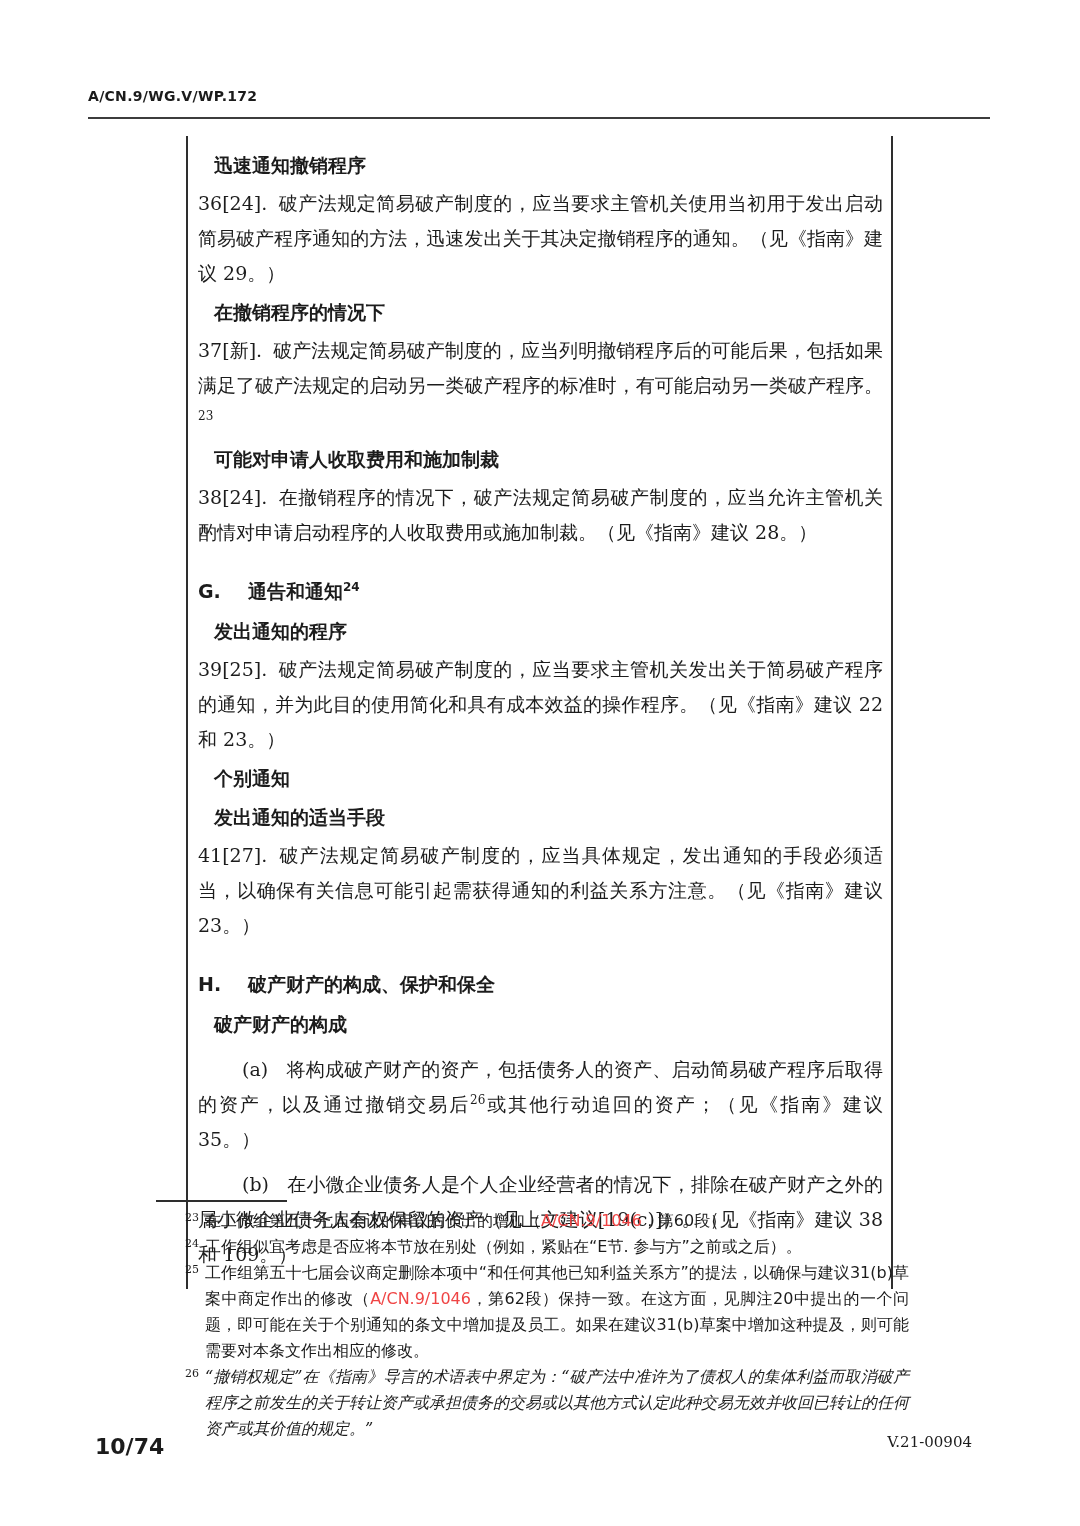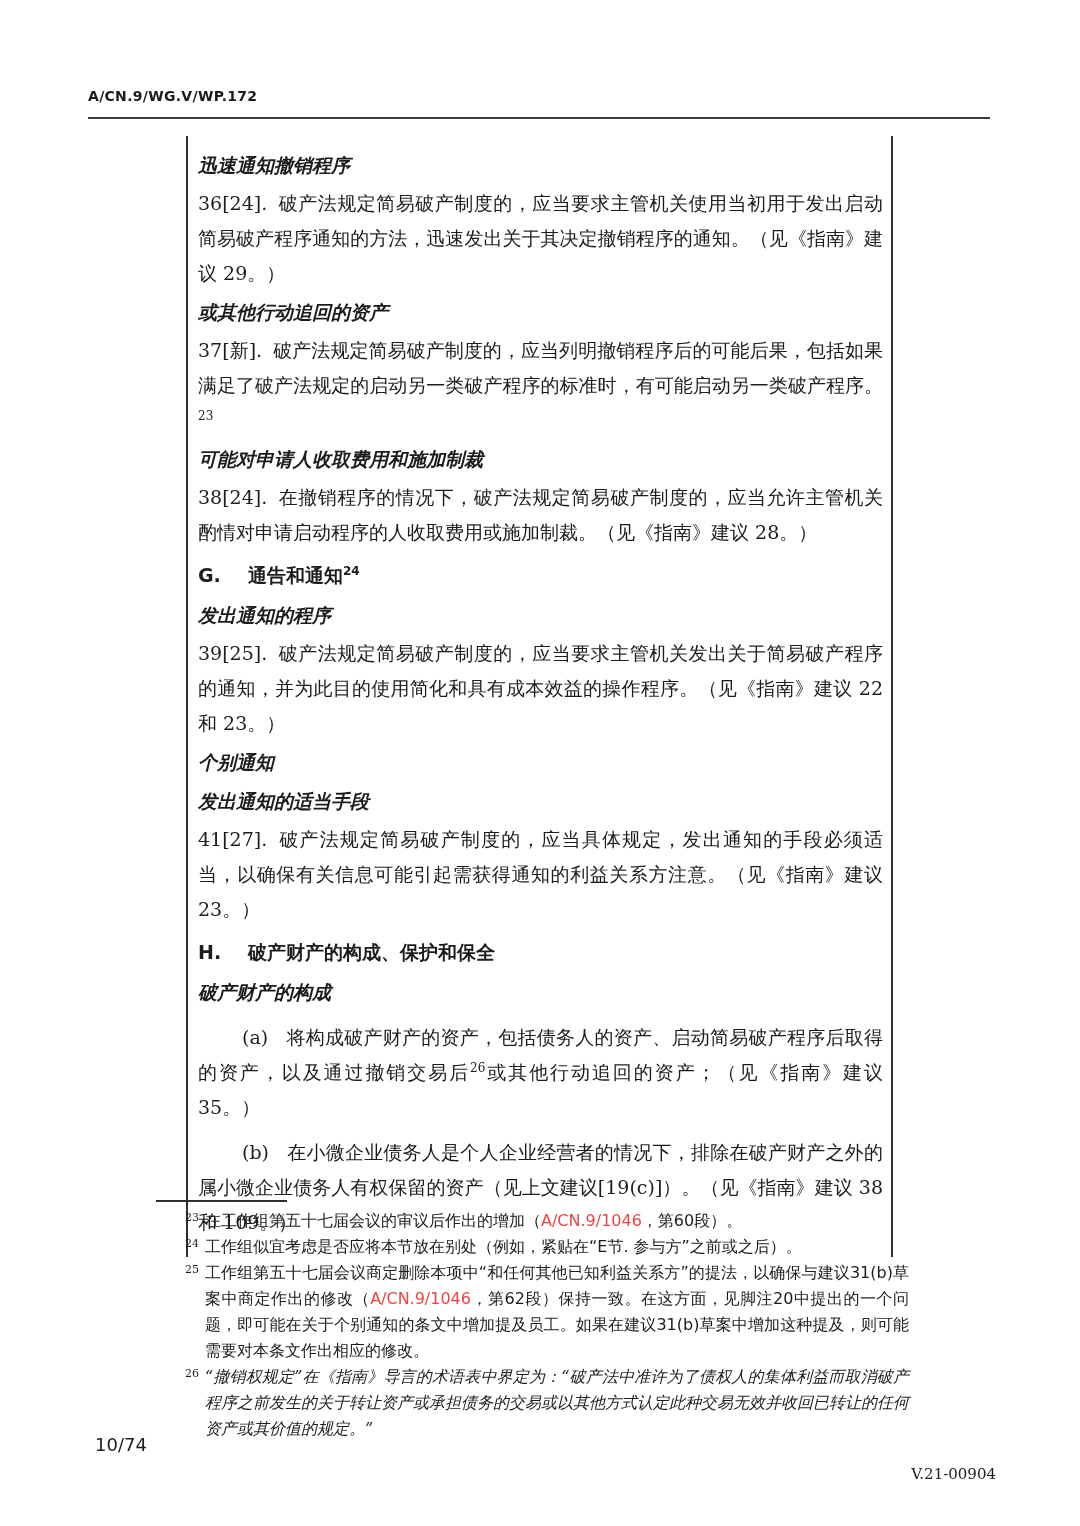--- a/index.html
+++ b/index.html
@@ -21,30 +21,30 @@
   }
 
   
   .content {
     position:absolute; left:186px; top:136px; width:707px;
     border-left:2px solid #2e2e2e; border-right:2px solid #2e2e2e;
     padding:8px 8px 14px 10px;
     font-size:19px; line-height:35px; text-align:justify;
   }
   .run-head {
-    font-style:italic; font-weight:600; text-align:left;
-    margin:4px 0 3px 0;
+    font-weight:600; text-align:left;
+    margin:4px 0 3px 16px;
   }
   .run-head.strong { font-weight:bold; }
   .para { margin:0 0 3px 0; }
   .para-num { margin-right:11px; white-space:nowrap; }
   .fn-ref { font-size:12px; line-height:0; vertical-align:super; }
   .sec-head {
     font-family:"DejaVu Sans","Liberation Sans",sans-serif;
-    font-weight:bold; font-size:19px; text-align:left; margin:8px 0 5px 0;
+    font-weight:bold; font-size:19px; text-align:left; margin:24px 0 5px 0;
   }
   .sec-letter { display:inline-block; min-width:50px; }
   .sub-para { text-indent:44px; margin-top:10px; }
   .sub-label { margin-right:18px; }
 
   
   .footnote-sep {
     position:absolute; left:156px; top:1200px; width:131px; height:2px; background:#2e2e2e;
   }
   .footnotes {
@@ -57,42 +57,42 @@
   .fn-num {
     position:absolute; left:2px; top:-3px; font-size:11px;
     font-family:"DejaVu Serif","Liberation Serif",serif; font-style:normal;
   }
   .doc-link { color:#ef4444; text-decoration:none; cursor:pointer; }
 
   
   .page-number {
     position:absolute; left:95px; top:1434px;
     font-family:"DejaVu Sans","Liberation Sans",sans-serif;
-    font-weight:normal; font-size:18px;
+    font-weight:bold; font-size:22px;
   }
   .doc-code {
-    position:absolute; right:84px; top:1433px;
-    font-family:"DejaVu Serif","Liberation Serif",serif; font-size:15px;margin-top:32px;
+    position:absolute; right:108px; top:1433px;
+    font-family:"DejaVu Serif","Liberation Serif",serif; font-size:15px;
   }
 </style>
 </head>
 <body>
 
 <div class="page">
 
   <div class="doc-symbol">A/CN.9/WG.V/WP.172</div>
   <div class="header-rule"></div>
 
   <div class="content">
 
     <p class="run-head">迅速通知撤销程序</p>
 
     <p class="para"><span class="para-num">36[24].</span><span>破产法规定简易破产制度的，应当要求主管机关使用当初用于发出启动简易破产程序通知的方法，迅速发出关于其决定撤销程序的通知。（见《指南》建议 29。）</span></p>
 
-    <p class="run-head">或其他行动追回的资产</p>
+    <p class="run-head">在撤销程序的情况下</p>
 
     <p class="para"><span class="para-num">37[新].</span><span>破产法规定简易破产制度的，应当列明撤销程序后的可能后果，包括如果满足了破产法规定的启动另一类破产程序的标准时，有可能启动另一类破产程序。</span><sup class="fn-ref">23</sup></p>
 
     <p class="run-head">可能对申请人收取费用和施加制裁</p>
 
     <p class="para"><span class="para-num">38[24].</span><span>在撤销程序的情况下，破产法规定简易破产制度的，应当允许主管机关酌情对申请启动程序的人收取费用或施加制裁。（见《指南》建议 28。）</span></p>
 
     <p class="sec-head"><span class="sec-letter">G.</span><span>通告和通知</span><sup class="fn-ref">24</sup></p>
 
     <p class="run-head">发出通知的程序</p>

